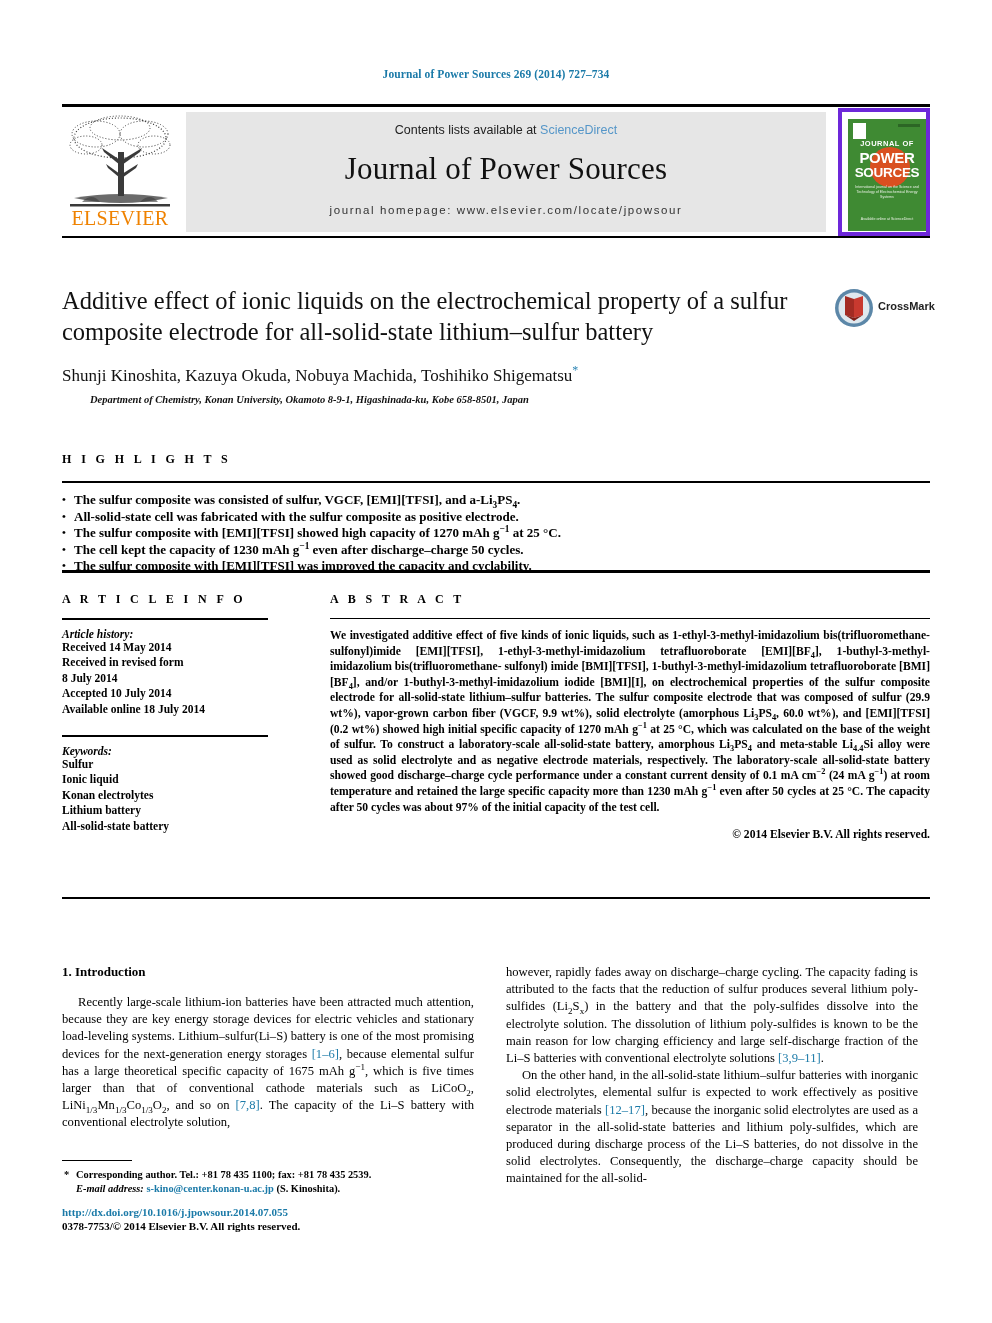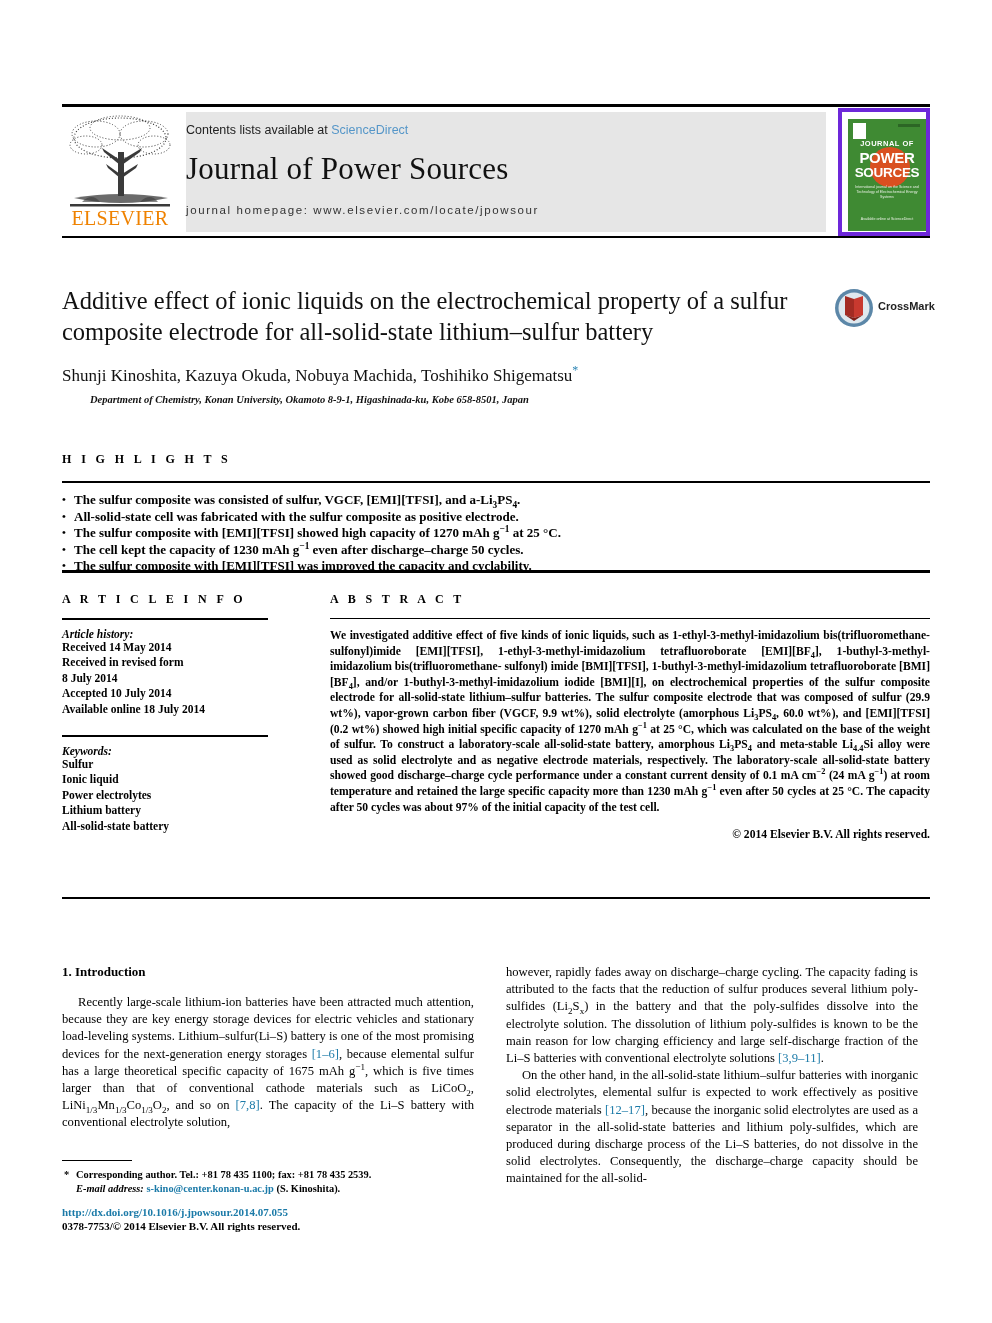--- a/index.html
+++ b/index.html
@@ -69,21 +69,21 @@
     letter-spacing: 0.3px;
     color: #ef8200;
   }
   .journal-band {
     position: absolute;
     left: 124px;
     top: 8px;
     width: 640px;
     height: 120px;
     background: #e6e6e6;
-    text-align: left;
+    text-align: center;
   }
   .contents-line {
     margin-top: 11px;
     font-family: "Liberation Sans", sans-serif;
     font-size: 12.5px;
     color: #222;
   }
   .sd-link {
     color: #5596c8;
     font-family: "Liberation Sans", sans-serif;
@@ -461,20 +461,21 @@
     font-size: 11px;
     color: #000;
   }
   sub, sup { font-size: 72%; line-height: 0; }
 </style>
 </head>
 <body>
 
 <div class="page">
 
+  <div class="runhead">Journal of Power Sources 269 (2014) 727–734</div>
 
   <div class="masthead">
     <div class="masthead-rule-top"></div>
 
     <div class="elsevier-logo">
       <svg class="tree-svg" width="116" height="104" viewBox="0 0 116 104">
         <g fill="#3a3a3a">
           <ellipse cx="58" cy="26" rx="46" ry="20" fill="none" stroke="#3a3a3a" stroke-width="1.2" stroke-dasharray="1 2"></ellipse>
           <ellipse cx="34" cy="22" rx="24" ry="13" fill="none" stroke="#3a3a3a" stroke-width="1" stroke-dasharray="1 2"></ellipse>
           <ellipse cx="82" cy="22" rx="24" ry="13" fill="none" stroke="#3a3a3a" stroke-width="1" stroke-dasharray="1 2"></ellipse>
@@ -562,21 +563,21 @@
       <div class="meta-head">Article history:</div>
       <div class="meta-line">Received 14 May 2014</div>
       <div class="meta-line">Received in revised form</div>
       <div class="meta-line">8 July 2014</div>
       <div class="meta-line">Accepted 10 July 2014</div>
       <div class="meta-line">Available online 18 July 2014</div>
       <div class="kw-rule"></div>
       <div class="meta-head">Keywords:</div>
       <div class="meta-line">Sulfur</div>
       <div class="meta-line">Ionic liquid</div>
-      <div class="meta-line">Power electrolytes</div>
+      <div class="meta-line">Konan electrolytes</div>
       <div class="meta-line">Lithium battery</div>
       <div class="meta-line">All-solid-state battery</div>
     </div>
 
     <div class="col-abs">
       <div class="section-head">A B S T R A C T</div>
       <div class="abs-rule2"></div>
       <p class="abs-body">We investigated additive effect of five kinds of ionic liquids, such as 1-ethyl-3-methyl-imidazolium bis(trifluoromethane-sulfonyl)imide [EMI][TFSI], 1-ethyl-3-methyl-imidazolium tetrafluoroborate [EMI][BF<sub>4</sub>], 1-buthyl-3-methyl-imidazolium bis(trifluoromethane- sulfonyl) imide [BMI][TFSI], 1-buthyl-3-methyl-imidazolium tetrafluoroborate [BMI][BF<sub>4</sub>], and/or 1-buthyl-3-methyl-imidazolium iodide [BMI][I], on electrochemical properties of the sulfur composite electrode for all-solid-state lithium–sulfur batteries. The sulfur composite electrode that was composed of sulfur (29.9 wt%), vapor-grown carbon fiber (VGCF, 9.9 wt%), solid electrolyte (amorphous Li<sub>3</sub>PS<sub>4</sub>, 60.0 wt%), and [EMI][TFSI] (0.2 wt%) showed high initial specific capacity of 1270 mAh g<sup>−1</sup> at 25 °C, which was calculated on the base of the weight of sulfur. To construct a laboratory-scale all-solid-state battery, amorphous Li<sub>3</sub>PS<sub>4</sub> and meta-stable Li<sub>4.4</sub>Si alloy were used as solid electrolyte and as negative electrode materials, respectively. The laboratory-scale all-solid-state battery showed good discharge–charge cycle performance under a constant current density of 0.1 mA cm<sup>−2</sup> (24 mA g<sup>−1</sup>) at room temperature and retained the large specific capacity more than 1230 mAh g<sup>−1</sup> even after 50 cycles at 25 °C. The capacity after 50 cycles was about 97% of the initial capacity of the test cell.</p>
       <div class="abs-copy">© 2014 Elsevier B.V. All rights reserved.</div>
     </div>

